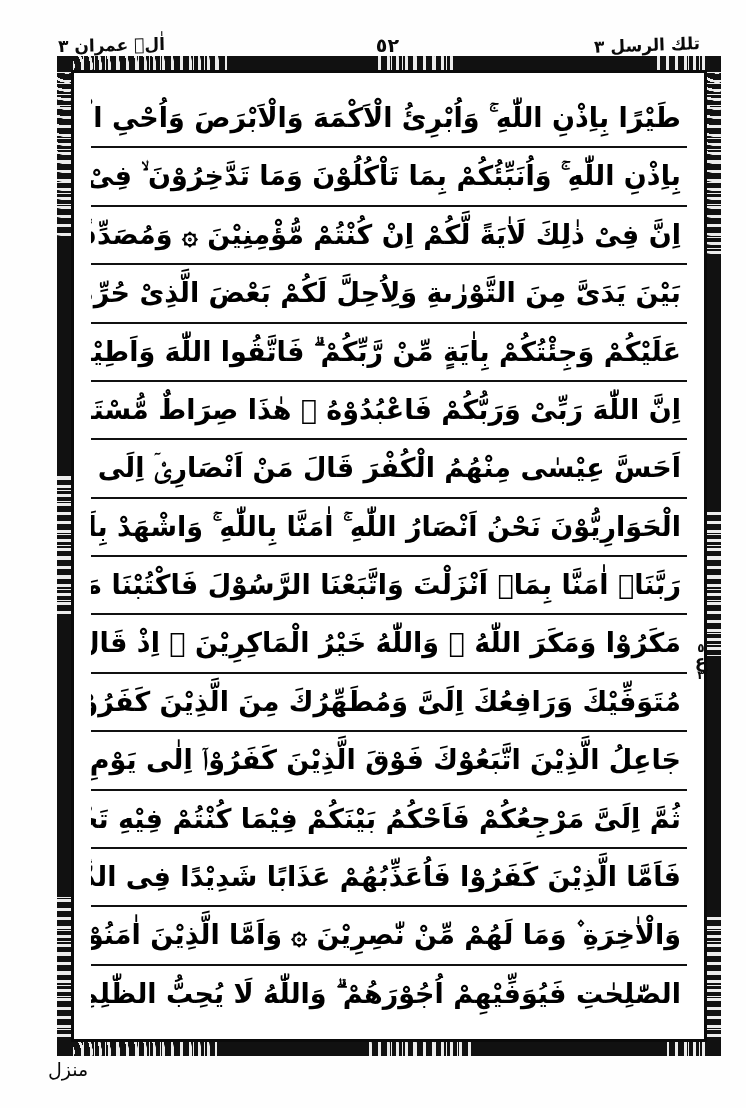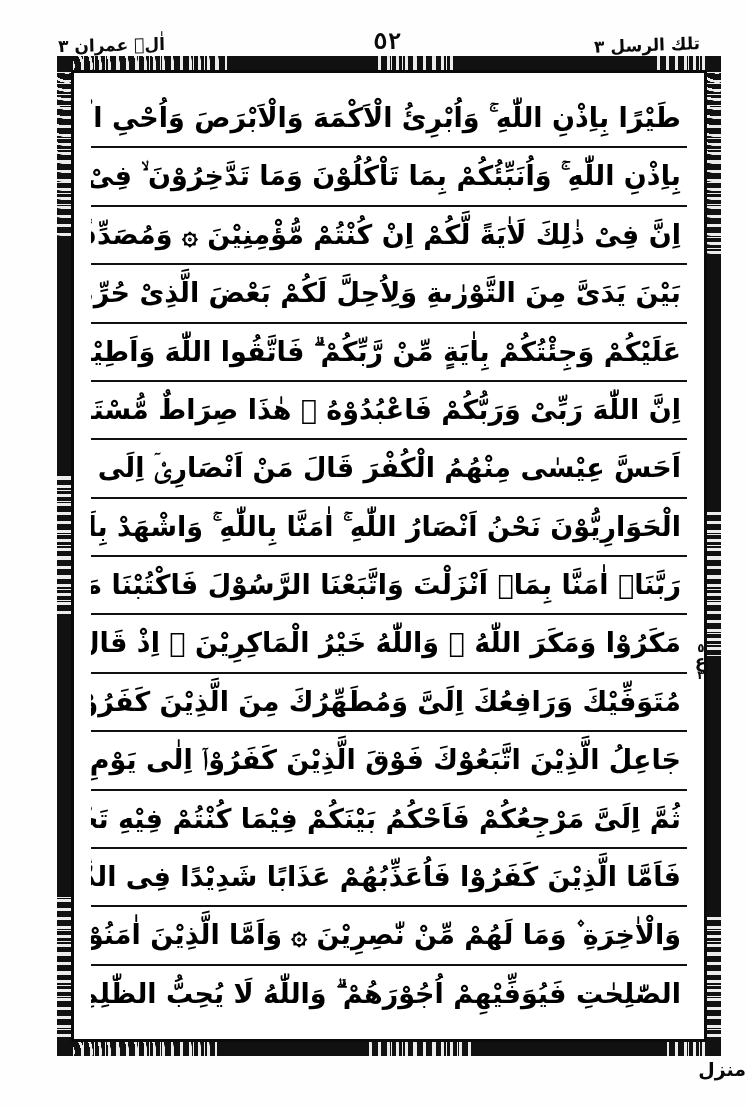--- a/index.html
+++ b/index.html
@@ -27,25 +27,24 @@
     font-family:"DejaVu Sans","Liberation Sans",sans-serif;
     direction:rtl;unicode-bidi:bidi-override;
     font-size:17px;color:#0a0a0a;
     line-height:1;
     white-space:nowrap;
     font-weight:600;
   }
   .hdr-left{transform:translateY(-2px) rotate(-1.2deg);margin-left:10px;}
   .hdr-right{transform:translateY(-2px) rotate(-2deg);margin-right:18px;}
   .page-no{
-    font-size:23px;color:#0a0a0a;font-weight:700;
+    font-size:19px;color:#0a0a0a;font-weight:700;
     direction:rtl;
     letter-spacing:-1px;
     transform:translateY(0px) translateX(8px);
-    font-family:Liberation Mono, monospace;
   }
 
   
   .frame{
     position:absolute;
     left:57px;top:56px;
     width:664px;height:1000px;
     box-sizing:border-box;
   }
   
@@ -150,25 +149,26 @@
     font-weight:700;
   }
   .ruku .r1{font-size:12px;}
   .ruku .r2{font-size:18px;margin:-2px 0;}
   .ruku .r3{font-size:12px;}
 
   
   .manzil{
     position:absolute;
     left:0;right:0;top:1058px;
-    text-align:right;
+    text-align:left;
     direction:rtl;
     font-size:19px;
     color:#0a0a0a;
-    font-weight:700;
+    font-weight:400;
+    padding-left:48px;
   }
 </style>
 </head>
 <body>
 
 <div class="page">
 
   <div class="header">
     <div class="hdr-txt hdr-left">اٰلۤ عمران ٣</div>
 

